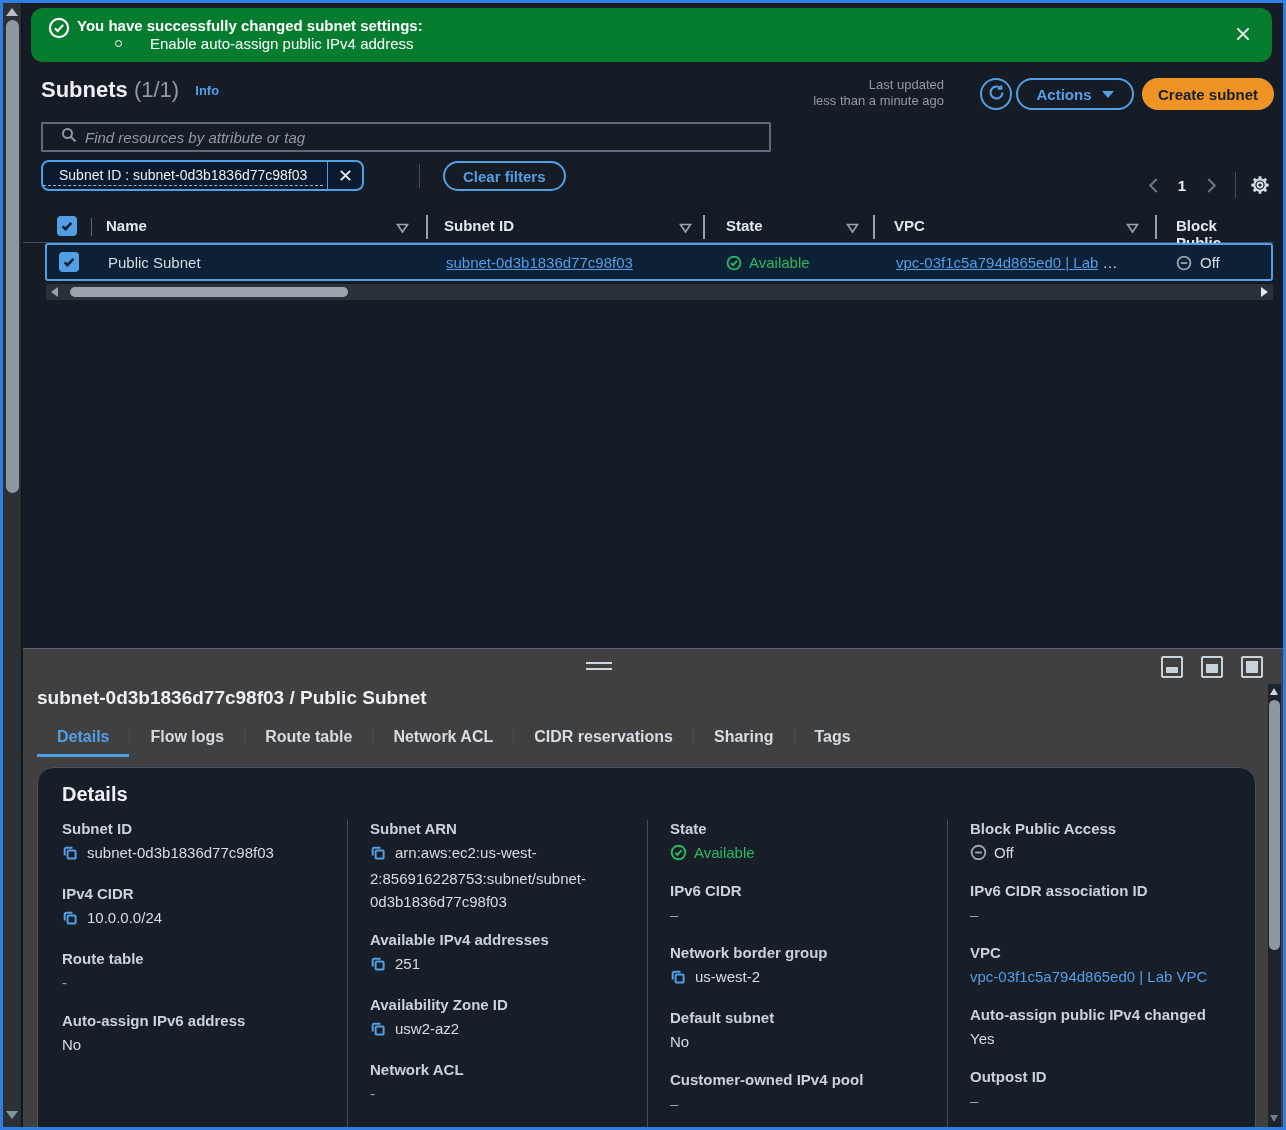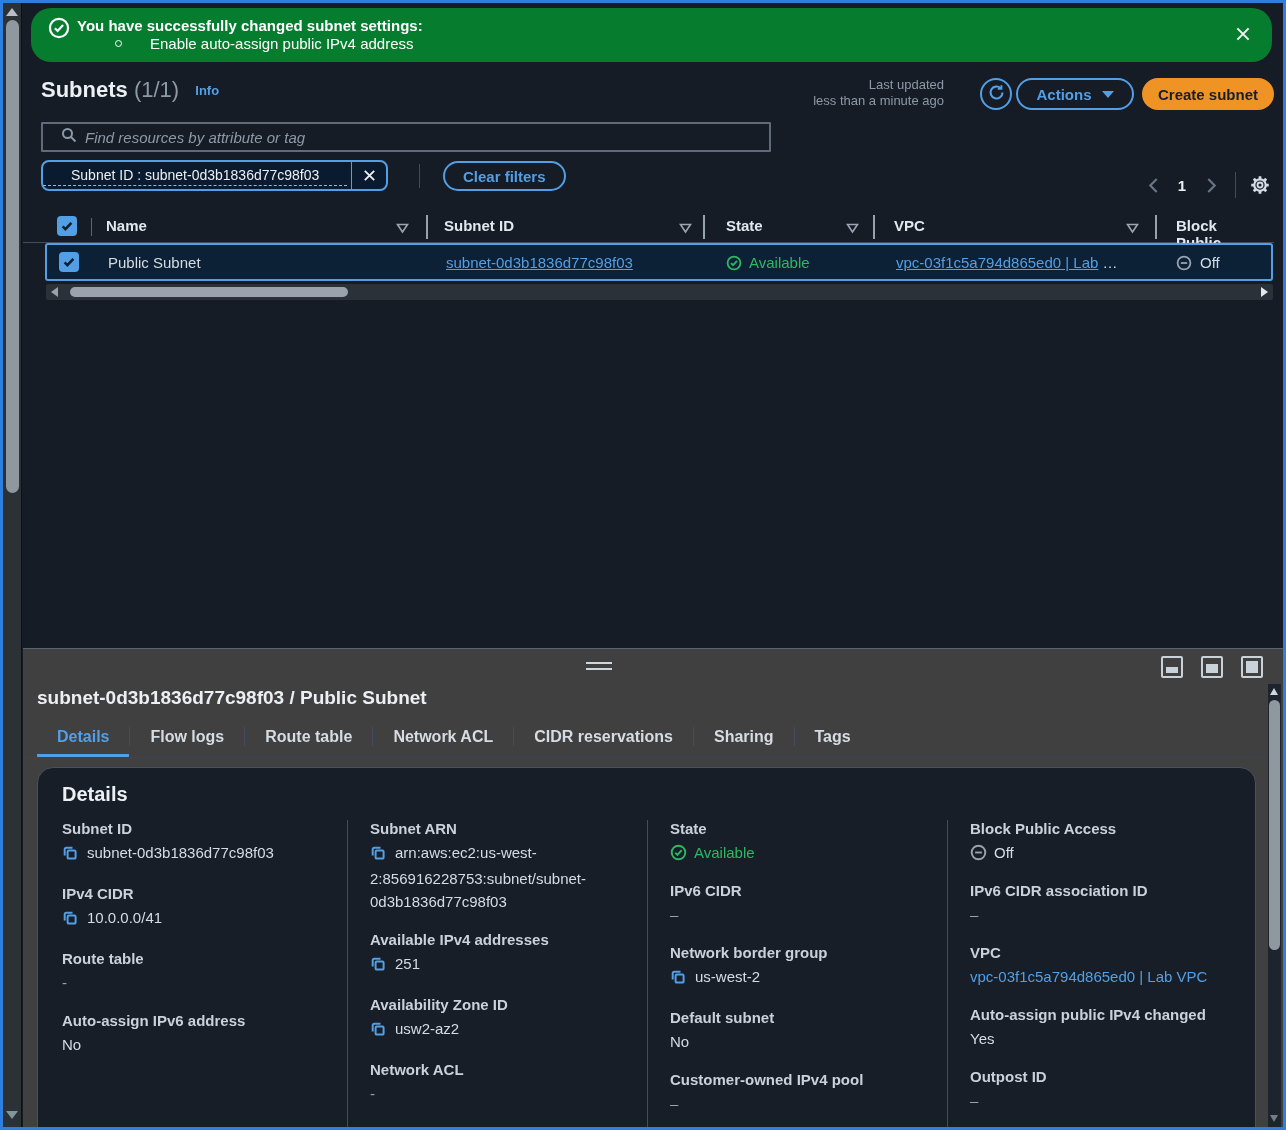--- a/index.html
+++ b/index.html
@@ -10,21 +10,21 @@
 
   
   .left-scroll { position:absolute; left:0; top:0; width:19px; height:100%; background:#2c3136; border-right:1px solid #0d1117; }
   .ls-up { position:absolute; top:5px; left:3px; width:0; height:0; border-left:6px solid transparent; border-right:6px solid transparent; border-bottom:8px solid #b8bfc6; }
   .ls-thumb { position:absolute; top:17px; left:3px; width:13px; height:473px; background:#8f979f; border-radius:7px; }
   .ls-down { position:absolute; bottom:8px; left:3px; width:0; height:0; border-left:6px solid transparent; border-right:6px solid transparent; border-top:8px solid #7f979b; }
 
   .content { position:absolute; left:20px; top:0; right:0; bottom:0; }
 
   
-  .banner { position:absolute; left:8px; top:5px; width:1241px; height:54px; background:#067d2e; border-radius:20px; color:#fff; }
+  .banner { position:absolute; left:8px; top:5px; width:1241px; height:54px; background:#067d2e; border-radius:12px; color:#fff; }
   .banner-check { position:absolute; left:17px; top:9px; }
   .banner-title { position:absolute; left:46px; top:9px; font-size:15px; font-weight:bold; }
   .banner-bullet { position:absolute; left:84px; top:32px; width:7px; height:7px; border:1.6px solid #fff; border-radius:50%; }
   .banner-detail { position:absolute; left:100px; top:27px; font-size:15px;margin-left:19px; }
   .banner-close { position:absolute; right:16px; top:13px; width:26px; height:26px; cursor:pointer; display:flex; align-items:center; justify-content:center; }
 
   
   .page-header { position:absolute; left:18px; top:74px; right:9px; height:34px; }
   .ph-title { font-size:22px; font-weight:bold; color:#eceff3; display:inline; }
   .ph-count { font-size:22px; color:#8d99a8; font-weight:normal; }
@@ -35,21 +35,21 @@
   .caret-down { width:0; height:0; border-left:6px solid transparent; border-right:6px solid transparent; border-top:7px solid #539fe5; }
   .create-btn { position:absolute; right:0; top:1px; width:132px; height:32px; background:#ef9325; border:none; border-radius:16px; color:#14202e; font-weight:bold; font-size:15px; cursor:pointer; }
 
   
   .search-box { position:absolute; left:18px; top:119px; width:730px; height:30px; border:2px solid #5f6b7a; border-radius:1px; display:flex; align-items:center; padding:0 18px; gap:8px; background:transparent; }
   .search-box input { flex:1; background:transparent; border:none; outline:none; font-style:italic; font-size:15px; color:#d5dce3; font-family:"Liberation Sans", sans-serif; }
   .search-box input::placeholder { color:#8d99a8; opacity:1; }
 
   
   .filter-chip { position:absolute; left:18px; top:157px; height:31px; border:2px solid #539fe5; border-radius:8px; background:#0b1b2f; display:flex; align-items:center; cursor:default; }
-  .chip-text { padding:0 28px; font-size:14px; color:#eceff3; border-bottom:1px dashed #9fb6cc; margin:0 0 0 0; line-height:20px; }
+  .chip-text { padding:0 16px; font-size:14px; color:#eceff3; border-bottom:1px dashed #9fb6cc; margin:0 0 0 0; line-height:20px; }
   .chip-sep { width:1px; height:100%; background:#539fe5; margin-left:4px; }
   .chip-x { width:34px; height:100%; display:flex; align-items:center; justify-content:center; cursor:pointer; }
   .filter-divider { position:absolute; left:396px; top:161px; width:1px; height:24px; background:#414d5c; }
   .clear-filters-btn { position:absolute; left:420px; top:158px; height:30px; padding:0 18px; border:2px solid #539fe5; border-radius:16px; background:transparent; color:#539fe5; font-weight:bold; font-size:15px; cursor:pointer; }
 
   
   .pagination { position:absolute; top:168px; right:9px; height:28px; display:flex; align-items:center; }
   .pg-prev, .pg-next { width:28px; height:28px; display:flex; align-items:center; justify-content:center; cursor:pointer; }
   .pg-num { width:30px; text-align:center; font-size:15px; font-weight:bold; color:#eceff3; }
   .pg-div { width:1px; height:26px; background:#414d5c; margin:0 10px; }
@@ -316,21 +316,21 @@
                   <div class="f-value"><span class="copy-ic"><svg width="16" height="16" viewBox="0 0 16 16">
                         <path d="M10.5 2.7H4.2a1.5 1.5 0 0 0-1.5 1.5v6.3" fill="none" stroke="#539fe5" stroke-width="2"></path>
                         <rect x="5.6" y="5.6" width="8" height="8" rx="1.2" fill="#171e28" stroke="#539fe5" stroke-width="2"></rect>
                       </svg></span><span>subnet-0d3b1836d77c98f03</span></div>
                 </div>
                 <div class="field">
                   <div class="f-label">IPv4 CIDR</div>
                   <div class="f-value"><span class="copy-ic"><svg width="16" height="16" viewBox="0 0 16 16">
                         <path d="M10.5 2.7H4.2a1.5 1.5 0 0 0-1.5 1.5v6.3" fill="none" stroke="#539fe5" stroke-width="2"></path>
                         <rect x="5.6" y="5.6" width="8" height="8" rx="1.2" fill="#171e28" stroke="#539fe5" stroke-width="2"></rect>
-                      </svg></span><span>10.0.0.0/41</span></div>
+                      </svg></span><span>10.0.0.0/24</span></div>
                 </div>
                 <div class="field">
                   <div class="f-label">Route table</div>
                   <div class="f-value"><span class="dim">-</span></div>
                 </div>
                 <div class="field">
                   <div class="f-label">Auto-assign IPv6 address</div>
                   <div class="f-value"><span>No</span></div>
                 </div>
               </div>

